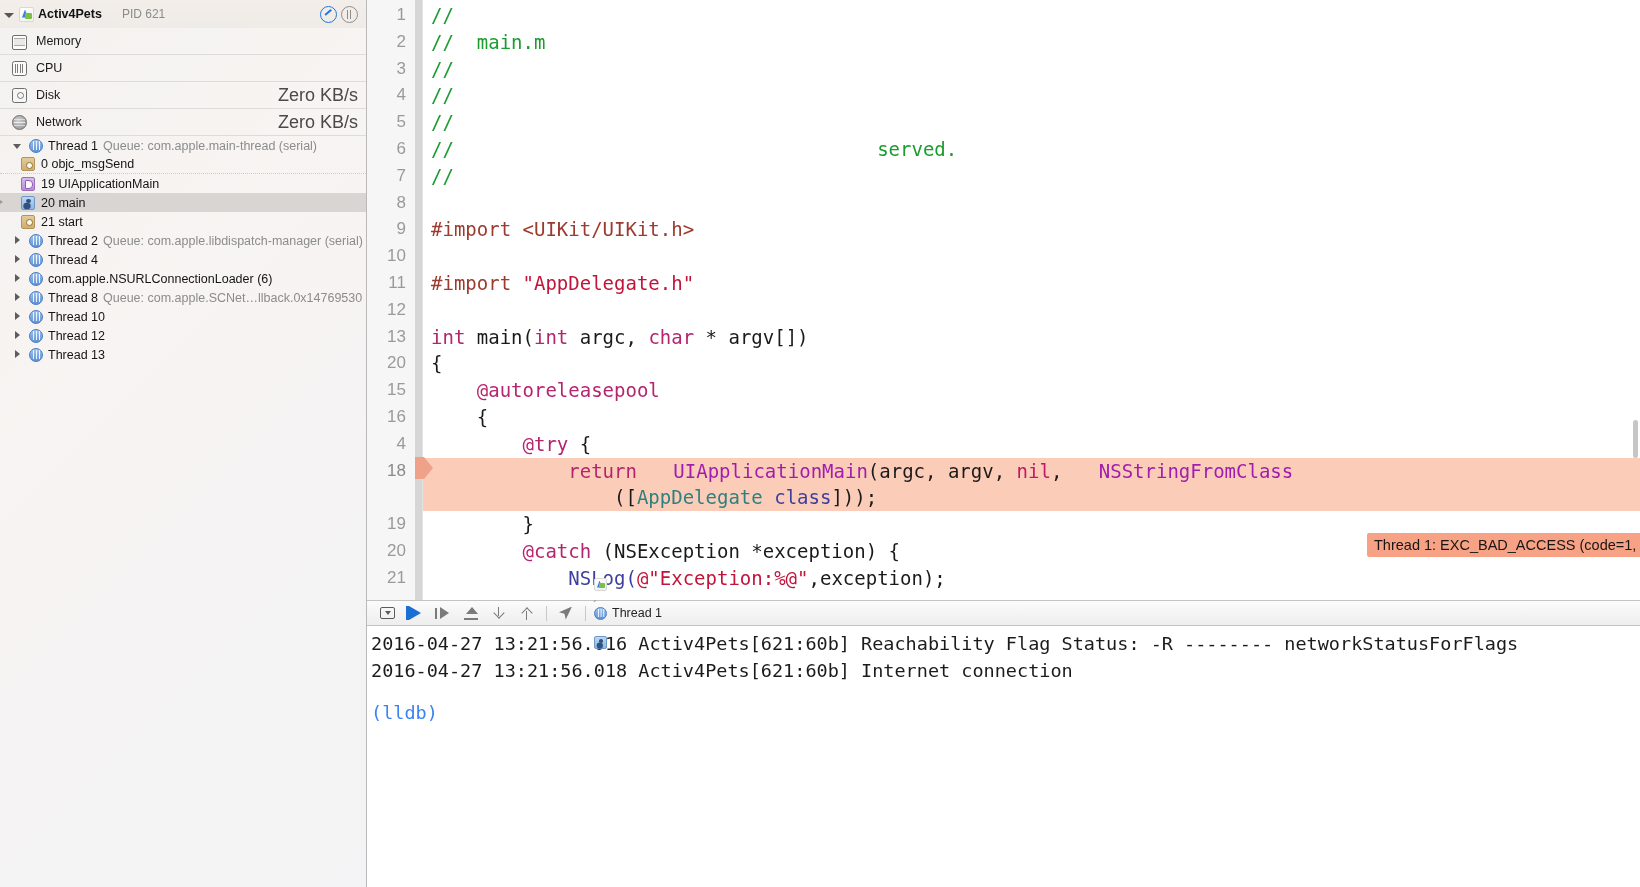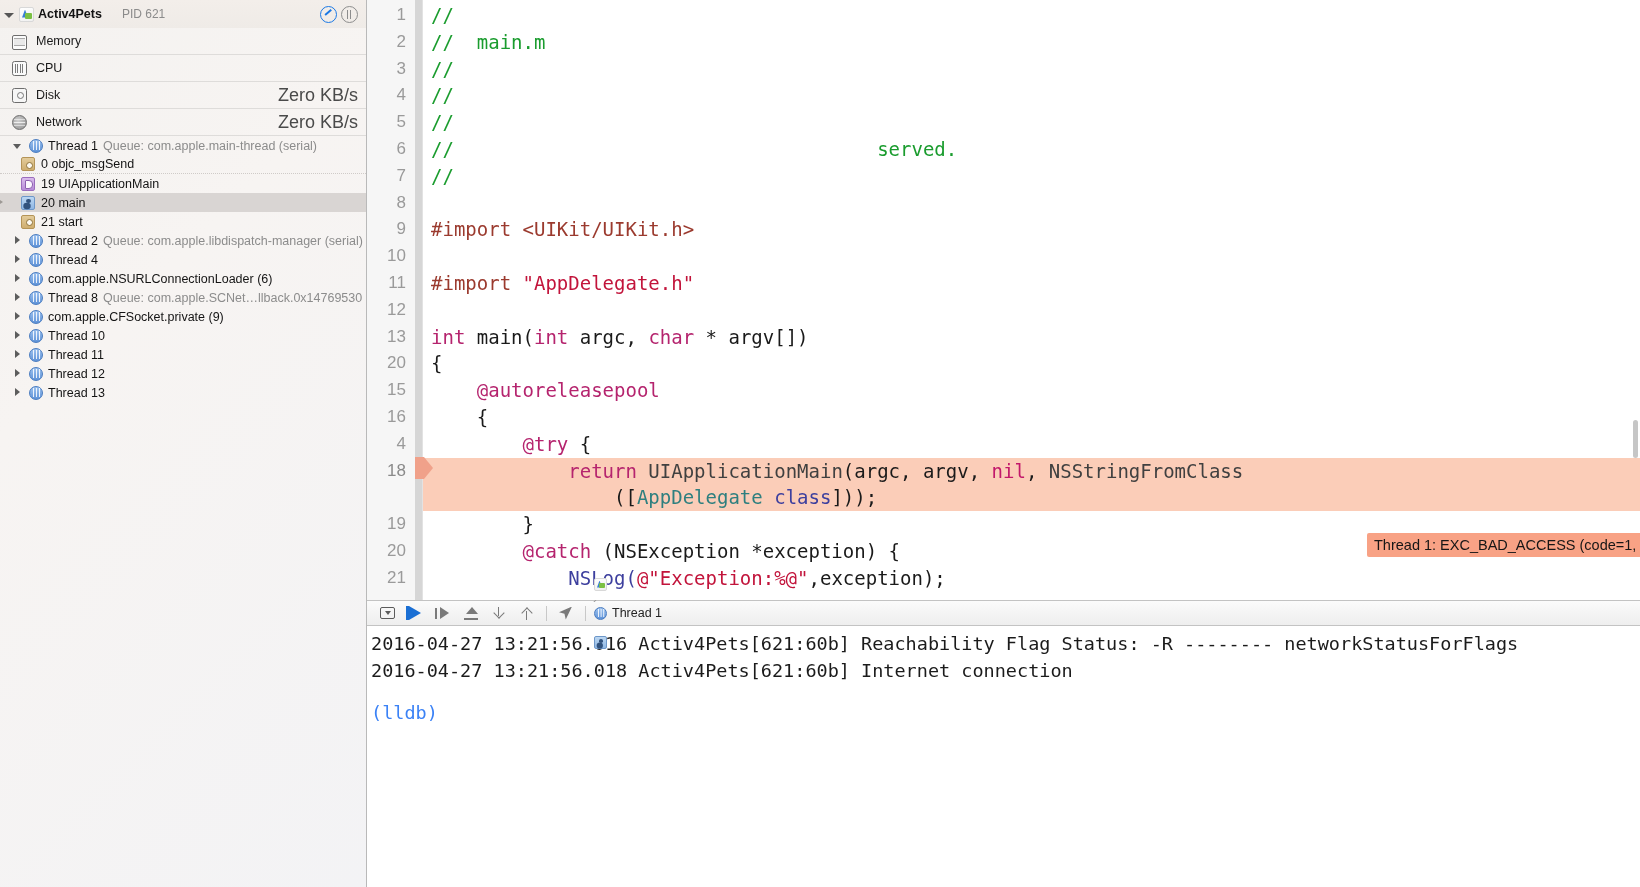--- a/index.html
+++ b/index.html
@@ -261,21 +261,21 @@
     margin-left: 0; width: 1512px;
   }
   .cmt { color: #1a9c2e; }
   .pre { color: #9b3a2e; }
   .str { color: #c2143b; }
   .kw  { color: #b5246e; }
   .plain { color: #1a1a1a; }
   .typ { color: #3d3f9e; }
   .cls { color: #2e7f7f; }
   .nil { color: #c2186a; }
-  .fn  { color: #404040; }
+  .fn  { color: #a21caf; margin-left: 25px; }
 
   #err-tooltip {
     position: absolute; left: 1000px; top: 533px;
     background: #f8a285; color: #161616;
     font-family: "Liberation Sans", sans-serif;
     font-size: 14.5px; line-height: 24px;
     height: 24px; padding: 0 7px;
     border-radius: 2px; white-space: nowrap;
     z-index: 20;
   }
@@ -533,31 +533,21 @@
         </div>
         <div class="thread-row">
           <span class="tri closed"></span>
           <span class="th-icon"></span>
           <span class="th-name">Thread 8</span>
           <span class="th-queue">Queue: com.apple.SCNet…llback.0x14769530 (serial)</span>
         </div>
         <div class="thread-row">
           <span class="tri closed"></span>
           <span class="th-icon"></span>
-          <span class="th-name">com.apple.CFSocket.private (9)</span>
-        </div>
-        <div class="thread-row">
-          <span class="tri closed"></span>
-          <span class="th-icon"></span>
           <span class="th-name">Thread 10</span>
-        </div>
-        <div class="thread-row">
-          <span class="tri closed"></span>
-          <span class="th-icon"></span>
-          <span class="th-name">Thread 11</span>
         </div>
         <div class="thread-row">
           <span class="tri closed"></span>
           <span class="th-icon"></span>
           <span class="th-name">Thread 12</span>
         </div>
         <div class="thread-row">
           <span class="tri closed"></span>
           <span class="th-icon"></span>
           <span class="th-name">Thread 13</span>

